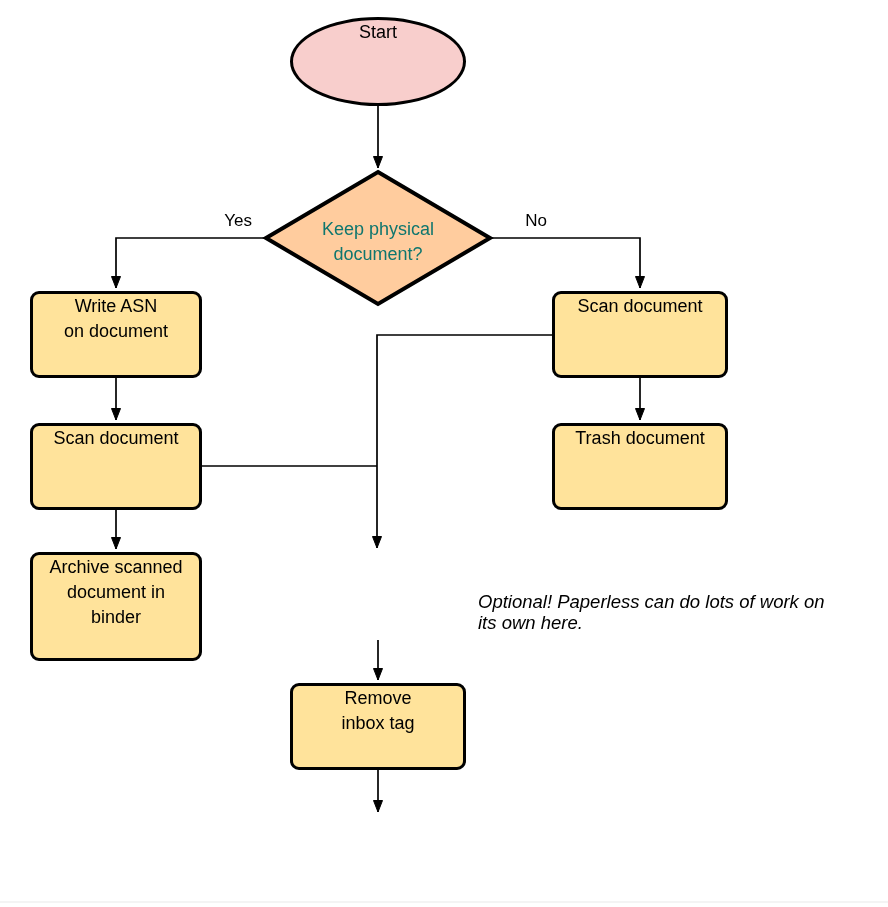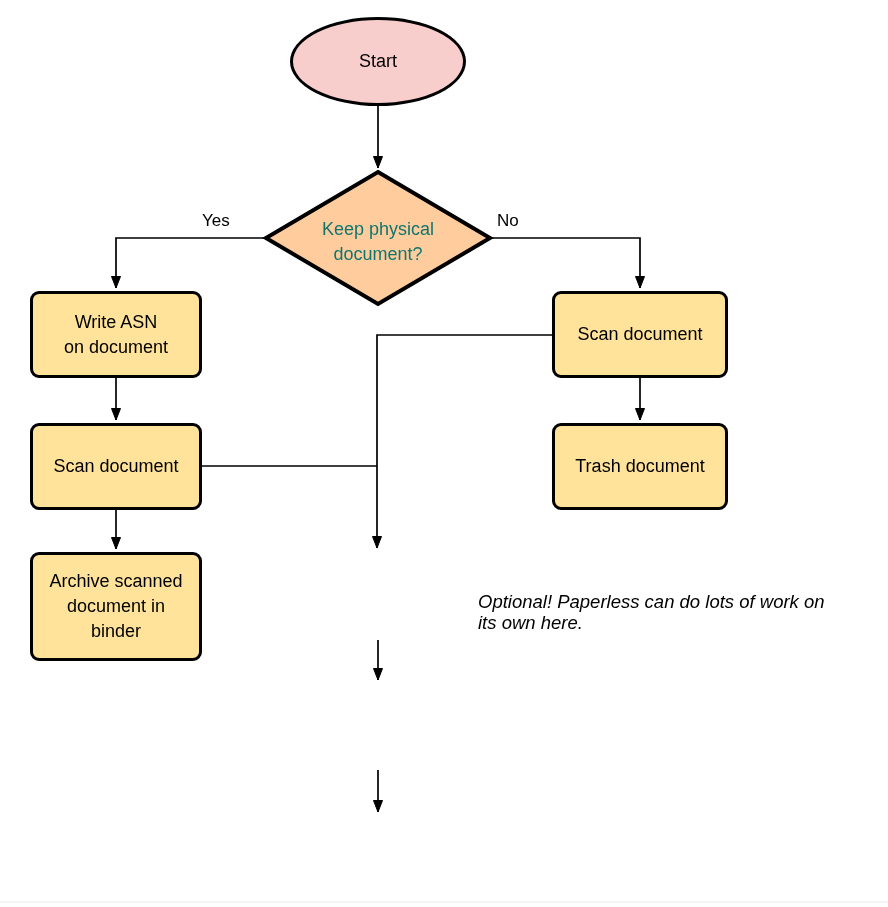--- a/index.html
+++ b/index.html
@@ -13,21 +13,20 @@
     overflow: hidden;
   }
   .edges-layer {
     position: absolute;
     left: 0; top: 0;
     width: 888px; height: 907px;
   }
   .node {
     position: absolute;
     display: flex;
-    align-items: center;
     justify-content: center;
     text-align: center;
     font-size: 18px;
     line-height: 25px;
     color: #000000;
     white-space: pre-line;
   }
   .terminal {
     border: 3px solid #000000;
     border-radius: 50%;
@@ -36,21 +35,21 @@
     border: 3px solid #000000;
     border-radius: 9px;
   }
   .process.emphasis {
     border-width: 4px;
   }
   .edge-label {
     position: absolute;
     font-size: 17px;
     color: #000000;
-    text-align: left;
+    text-align: right;
     width: 50px;
   }
   .decision-label {
     position: absolute;
     left: 288px; top: 216px;
     width: 180px; height: 52px;
     display: flex;
     align-items: center;
     justify-content: center;
     text-align: center;
@@ -125,19 +124,23 @@
 binder</span>
   </div>
 
   <div class="node process" style="left: 552px; top: 291px; width: 176px; height: 87px; background-color: rgb(255, 227, 155);">
     <span>Scan document</span>
   </div>
   <div class="node process" style="left: 552px; top: 423px; width: 176px; height: 87px; background-color: rgb(255, 227, 155);">
     <span>Trash document</span>
   </div>
 
+  <div class="node process" style="left: 290px; top: 683px; width: 176px; height: 87px; background-color: rgb(255, 227, 155);">
+    <span>Remove
+inbox tag</span>
+  </div>
 
 
   <div class="annotation">Optional! Paperless can do lots of work on
 its own here.</div>
 
   <div class="bottom-edge-line"></div>
 </div>
 
 </body></html>

